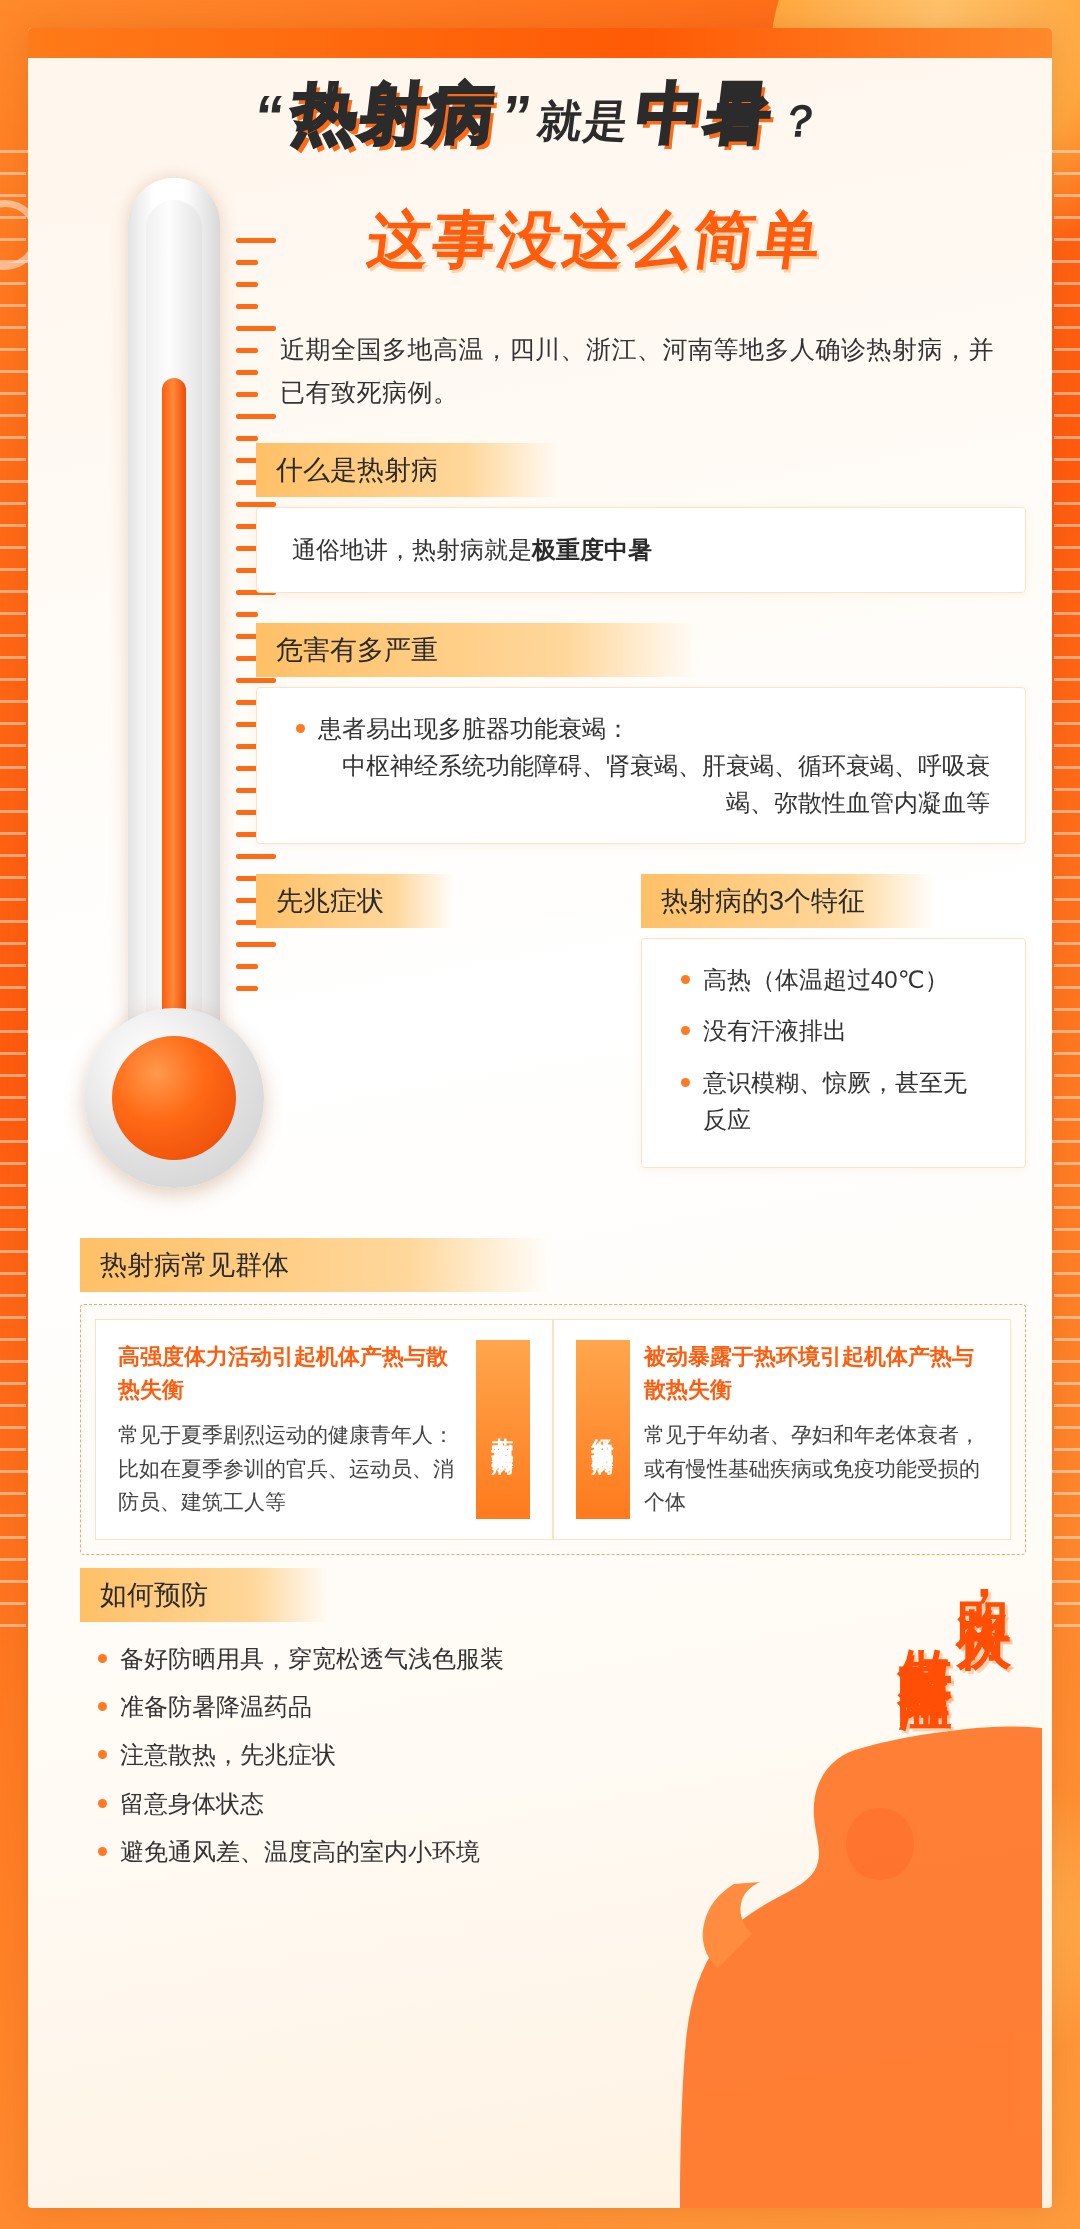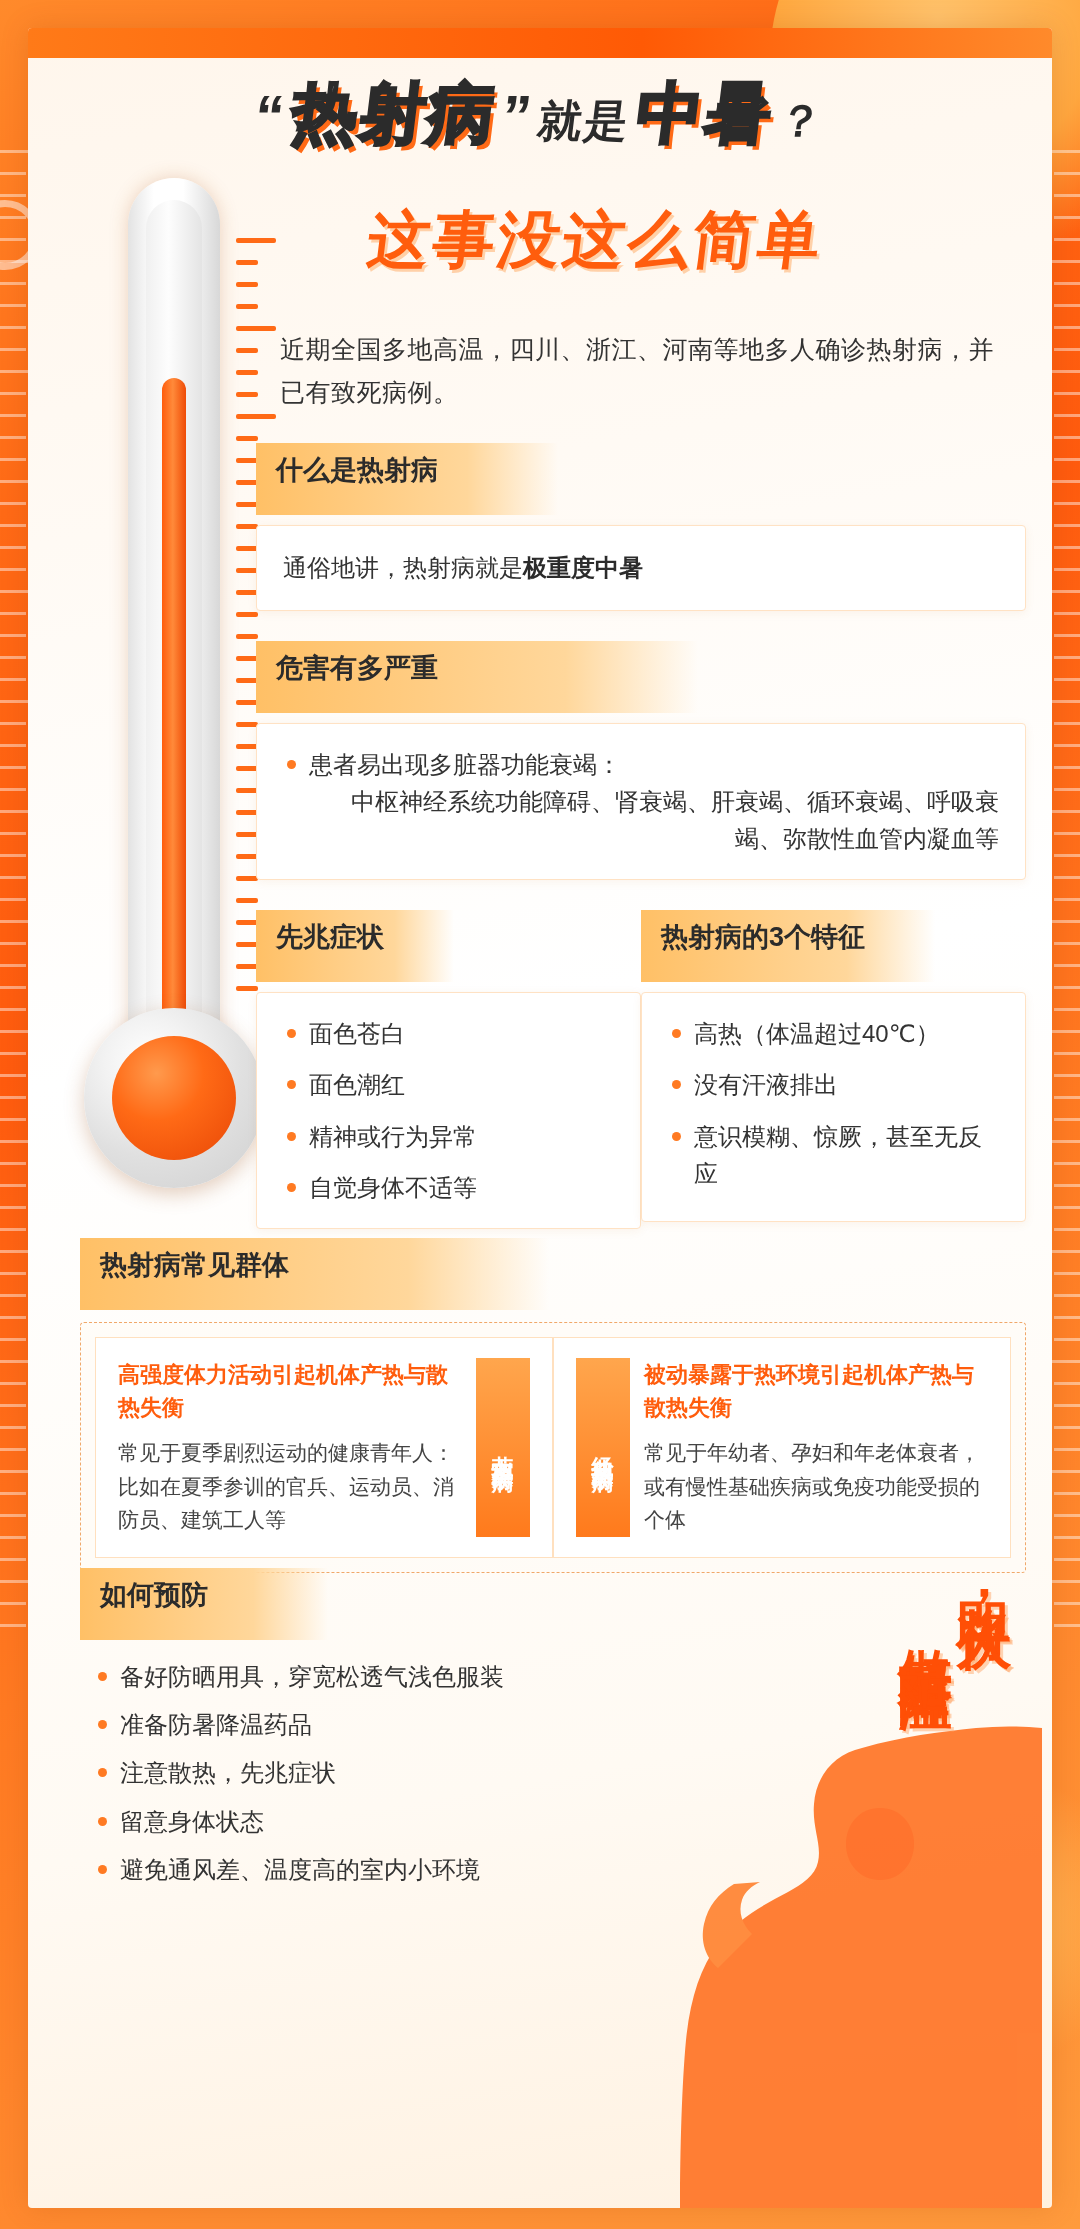--- a/index.html
+++ b/index.html
@@ -132,31 +132,31 @@
   }
   .lead {
     font-size: 25px; color: #333; line-height: 1.7; padding: 0 8px 0 24px;
     letter-spacing: .5px;
   }
 
   .sec-head {
     display: inline-block;
     margin-top: 30px;
     background: linear-gradient(90deg, #ffc066, #ffd79b 70%, rgba(255,215,155,0));
-    padding: 9px 120px 27px 20px;
-    font-size: 27px; font-weight: 700; color: #2b2b2b;
+    padding: 9px 120px 9px 20px;
+    font-size: 27px; font-weight: 400; color: #2b2b2b;
   }
   .sec-head.wide { padding-right: 260px; }
 
   .panel {
     margin-top: 10px;
     background: #fff;
     border: 1px solid #ffe2c4;
     border-radius: 4px;
-    padding: 22px 26px;
+    padding: 22px 35px;
     box-shadow: 0 2px 10px rgba(190,110,40,.08);
     font-size: 24px; color: #333; line-height: 1.65;
   }
   .bold-orange { font-weight: 700; color: #2b2b2b; }
 
   ul.dots { list-style: none; }
   ul.dots > li {
     position: relative; padding-left: 26px; margin-bottom: 14px;
     font-size: 24px; line-height: 1.55; color: #333;
   }
@@ -447,28 +447,20 @@
         <li>
           <span>患者易出现多脏器功能衰竭：</span>
           <span class="sub">中枢神经系统功能障碍、肾衰竭、肝衰竭、循环衰竭、呼吸衰竭、弥散性血管内凝血等</span>
         </li>
       </ul>
     </div>
 
     <div class="two-col">
       <div>
         <div class="sec-head">先兆症状</div>
-        <div class="panel">
-          <ul class="dots">
-            <li>面色苍白</li>
-            <li>面色潮红</li>
-            <li>精神或行为异常</li>
-            <li>自觉身体不适等</li>
-          </ul>
-        </div>
       </div>
       <div>
         <div class="sec-head">热射病的3个特征</div>
         <div class="panel">
           <ul class="dots">
             <li>高热（体温超过40℃）</li>
             <li>没有汗液排出</li>
             <li>意识模糊、惊厥，甚至无反应</li>
           </ul>
         </div>

